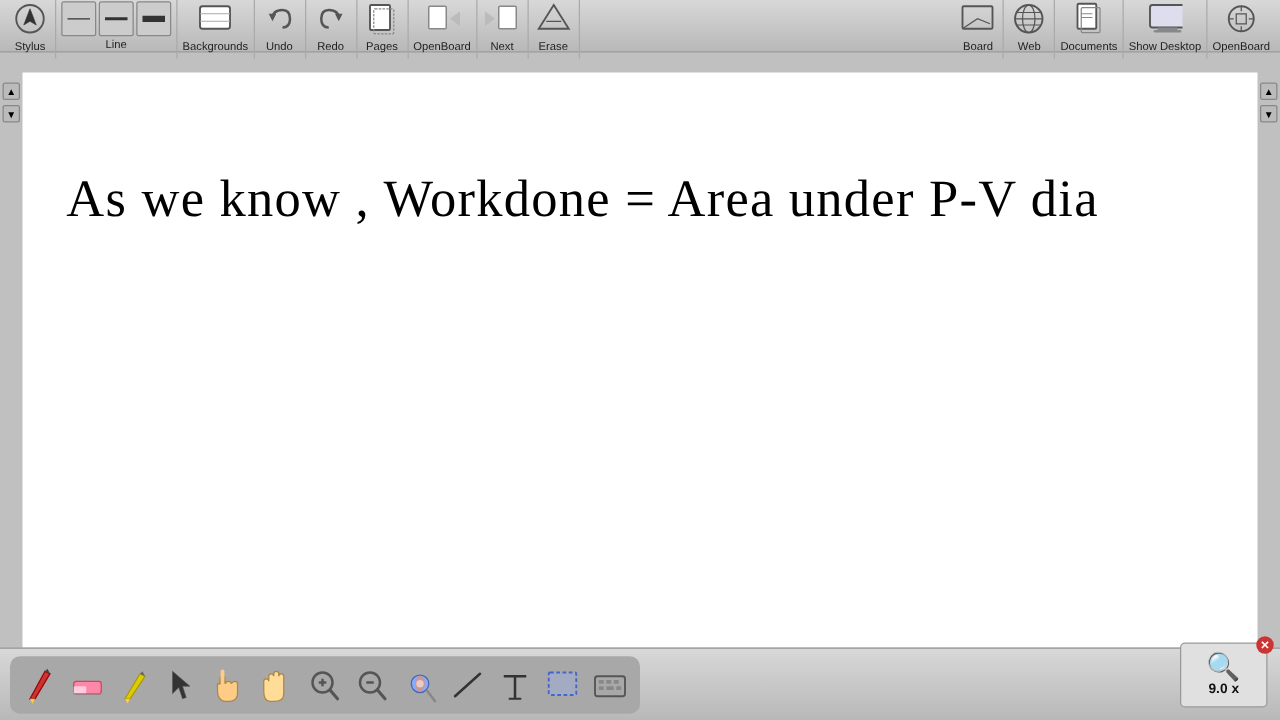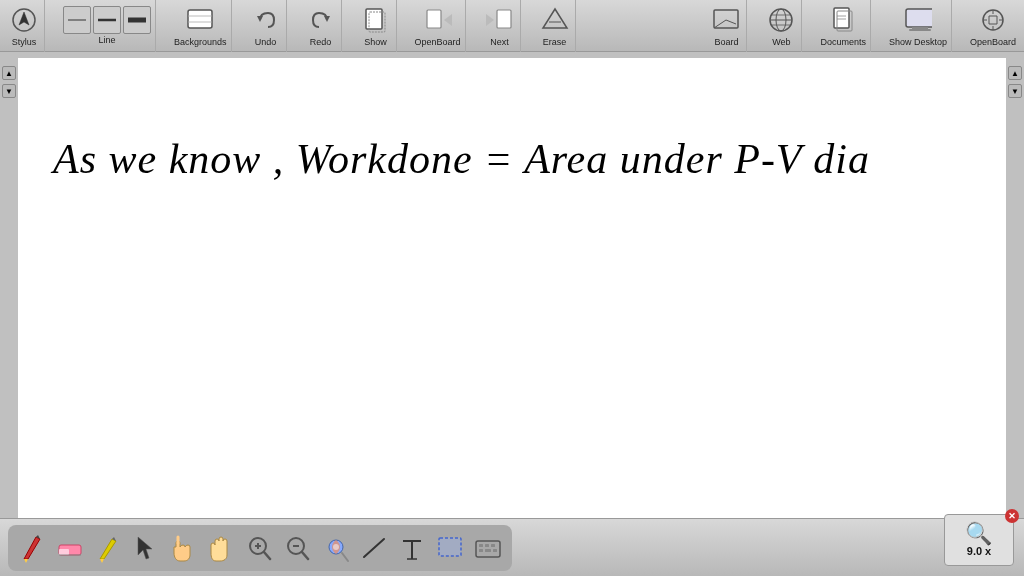--- a/index.html
+++ b/index.html
@@ -1,27 +1,27 @@
 <!DOCTYPE html>
 <html><head>
   <meta charset="utf-8">
   <style>
     * { margin: 0; padding: 0; box-sizing: border-box; }
     body { width: 1024px; height: 576px; overflow: hidden; font-family: Arial, sans-serif; background: #c0c0c0; }
 
     
     #top-toolbar {
       width: 1024px;
-      height: 52px;
+      height: 42px;
       background: linear-gradient(to bottom, #d8d8d8, #b8b8b8);
       border-bottom: 1px solid #999;
       display: flex;
       align-items: center;
       padding: 0 4px;
-      gap: 14px;
+      gap: 0;
     }
 
     .toolbar-group {
       display: flex;
       flex-direction: column;
       align-items: center;
       padding: 2px 4px;
       border-right: 1px solid #aaa;
       height: 52px;
       justify-content: center;
@@ -99,21 +99,20 @@
 
     
     #canvas-area {
       position: absolute;
       top: 58px;
       left: 18px;
       right: 18px;
       bottom: 58px;
       background: white;
       overflow: hidden;
-      font-style: italic;
     }
 
     
     #left-arrow {
       position: absolute;
       top: 58px;
       left: 0;
       width: 18px;
       height: calc(100% - 116px);
       background: #c0c0c0;
@@ -321,21 +320,21 @@
 
   <div class="toolbar-group">
     <div class="toolbar-btn">
       <div class="toolbar-icon">
         <svg width="28" height="28">
           <rect x="4" y="3" width="16" height="20" rx="1" fill="#fff" stroke="#555" stroke-width="1.5"></rect>
           <rect x="7" y="6" width="16" height="20" rx="1" fill="none" stroke="#888" stroke-width="1" stroke-dasharray="2,1"></rect>
         </svg>
       </div>
     </div>
-    <span class="toolbar-icon-label">Show</span>
+    <span class="toolbar-icon-label">Pages</span>
   </div>
 
   <div class="toolbar-group">
     <div class="toolbar-btn">
       <div class="toolbar-icon">
         <svg width="28" height="28">
           <rect x="3" y="4" width="14" height="18" rx="1" fill="#fff" stroke="#888" stroke-width="1.2"></rect>
           <polygon points="20,14 28,8 28,20" fill="#bbb"></polygon>
         </svg>
       </div>

